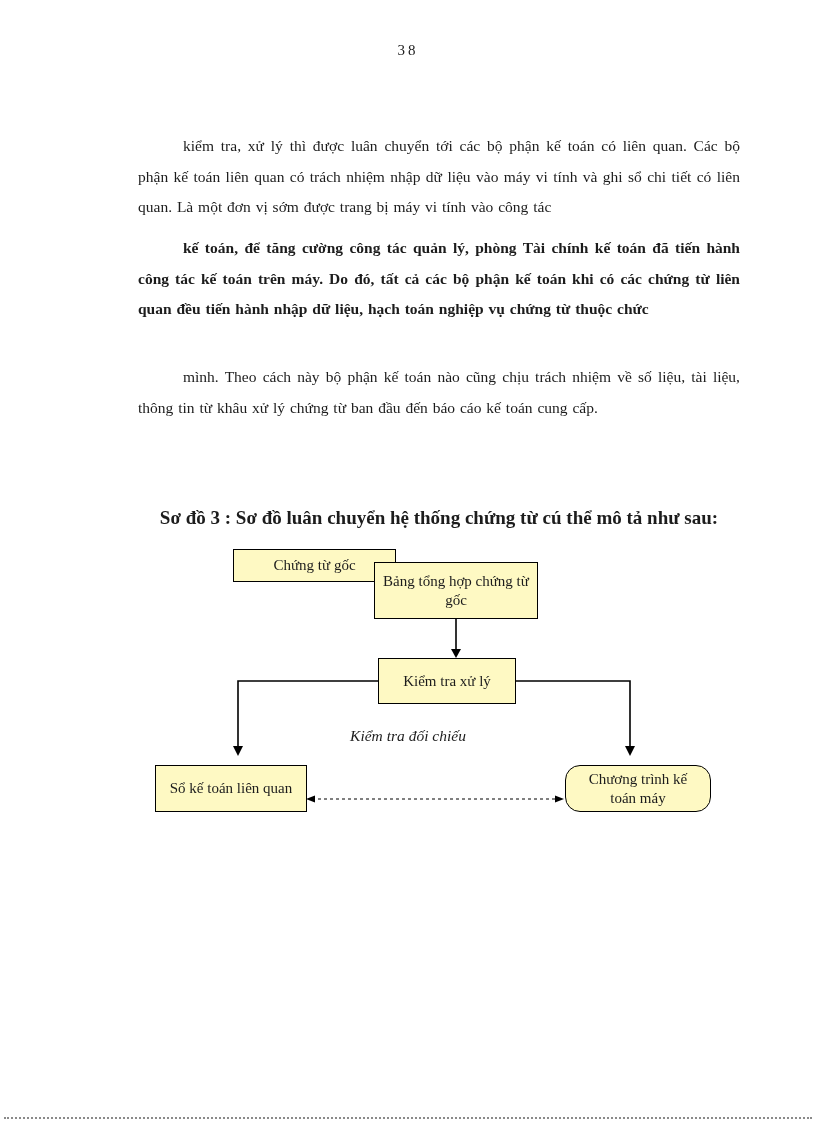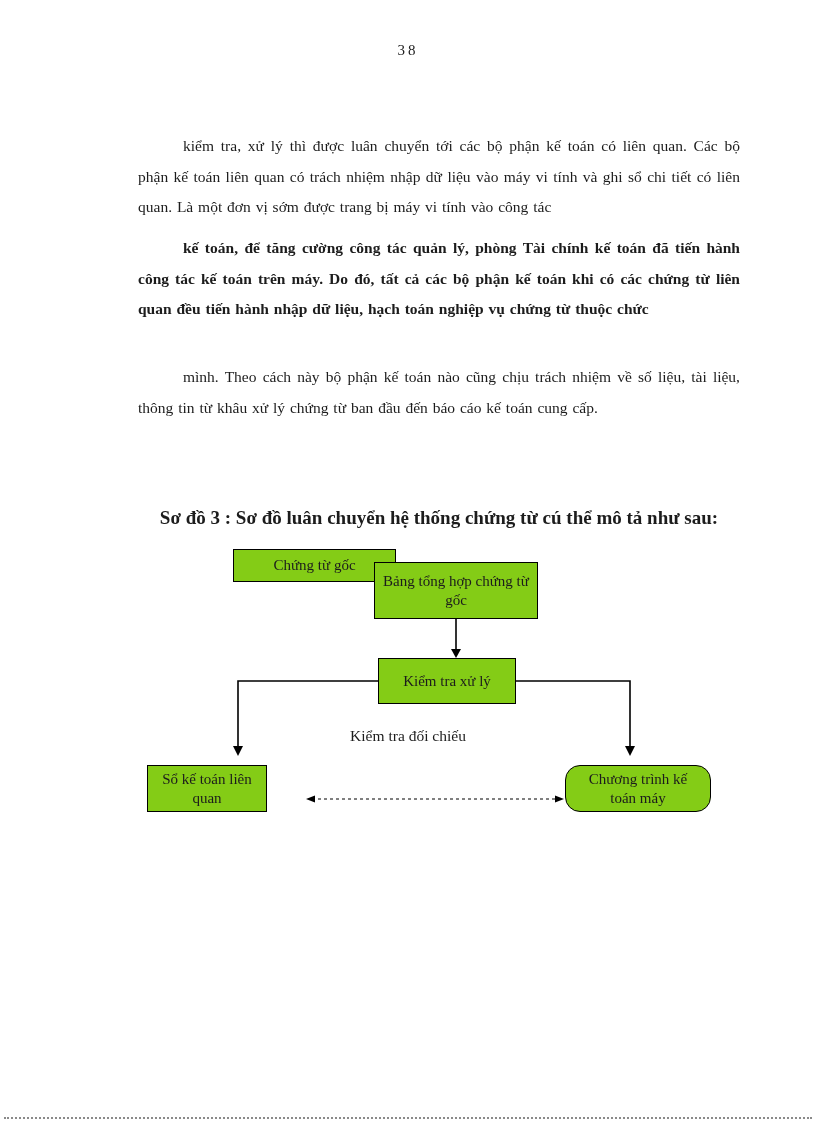--- a/index.html
+++ b/index.html
@@ -34,35 +34,35 @@
   }
 
   .diagram-title {
     position: absolute; top: 507px; left: 138px; width: 602px;
     font-size: 19px; font-weight: bold; text-align: center;
   }
 
   .dbox {
     position: absolute;
     border: 1px solid #000;
-    background: #84cc16;
+    background: #fef9c3;
     display: flex; align-items: center; justify-content: center;
     text-align: center;
     font-size: 15px; line-height: 19px;
     padding: 2px 8px;
   }
   #box-goc        { left: 233px; top: 549px; width: 163px; height: 33px; z-index: 1; }
   #box-tonghop    { left: 374px; top: 562px; width: 164px; height: 57px; z-index: 2; }
   #box-kiemtra    { left: 378px; top: 658px; width: 138px; height: 46px; }
-  #box-soketoan   { left: 147px; top: 765px; width: 120px; height: 47px; }
+  #box-soketoan   { left: 155px; top: 765px; width: 152px; height: 47px; }
   #box-chuongtrinh{ left: 565px; top: 765px; width: 146px; height: 47px; border-radius: 15px; }
 
   .diagram-label {
     position: absolute; top: 727px; left: 304px; width: 208px;
-    text-align: center; font-size: 15.5px;
+    text-align: center; font-size: 15.5px; font-style: italic;
   }
 
   svg.arrows {
     position: absolute; inset: 0;
     width: 816px; height: 1123px;
     pointer-events: none; z-index: 3;
   }
 
   .bottom-dotted {
     position: absolute; left: 4px; right: 4px; bottom: 4px;

